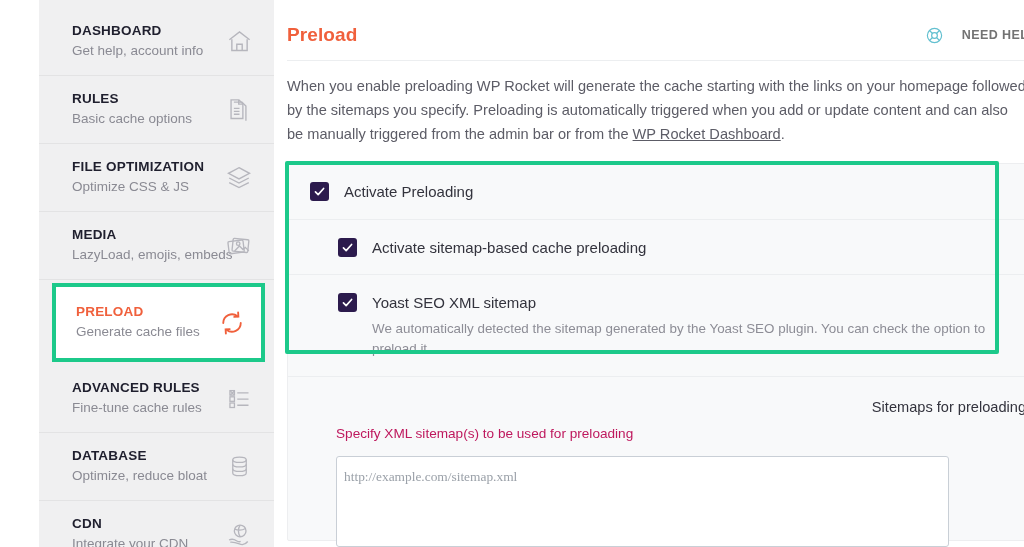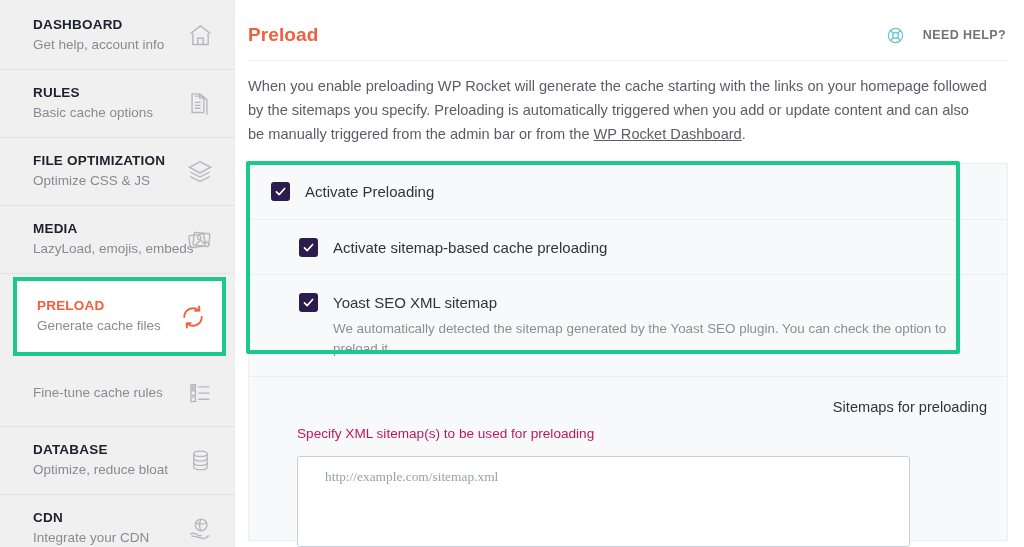--- a/index.html
+++ b/index.html
@@ -14,21 +14,22 @@
     width: 1024px; height: 547px;
     position: relative;
   }
 
   
   .sidebar {
     width: 235px;
     flex: 0 0 235px;
     background: #f0f0f1;
     position: relative;
-    padding-top: 2px;
+    padding-top: 8px;
+    margin-left: 39px;
   }
   .nav-item {
     position: relative;
     height: 68px;
     display: flex;
     align-items: center;
     padding: 0 18px 0 33px;
     border-bottom: 1px solid #e3e3e4;
     background: #f0f0f1;
   }
@@ -188,21 +189,21 @@
     margin-top: 7px;
     line-height: 1.4;
   }
   .textarea {
     margin-top: 12px;
     width: 613px;
     height: 91px;
     background: #ffffff;
     border: 1px solid #c9cfd6;
     border-radius: 3px;
-    padding: 11px 27px;
+    padding: 11px 7px;
     font-family: "Liberation Serif", serif;
     font-size: 13.4px;
     color: #9aa0a8;
     resize: none;
     outline: none;
     line-height: 1.4;
   }
   .textarea::placeholder { color: #9aa0a8; }
 </style>
 </head>
@@ -280,20 +281,21 @@
           <path d="M19 12a7 7 0 0 1-11.4 5.4"></path>
           <path d="M5 12A7 7 0 0 1 16.4 6.6"></path>
           <path d="M16.9 3.6l.2 3.3-3.3.2"></path>
           <path d="M7.1 20.4l-.2-3.3 3.3-.2"></path>
         </svg>
       </span>
     </div>
 
     <div class="nav-item">
       <div class="nav-text">
+        <div class="nav-title">ADVANCED RULES</div>
         <div class="nav-sub">Fine-tune cache rules</div>
       </div>
       <span class="nav-icon">
         <svg width="27" height="27" viewBox="0 0 24 24" fill="none" stroke="currentColor" stroke-width="1.15">
           <rect x="3.5" y="5" width="4" height="4"></rect>
           <path d="M4 5.4l3 3.2M7.5 5.4l-3.5 3.4"></path>
           <rect x="3.5" y="10.5" width="4" height="4"></rect>
           <rect x="3.5" y="16" width="4" height="4"></rect>
           <path d="M10 7h10M10 12.5h10M10 18h10"></path>
         </svg>

